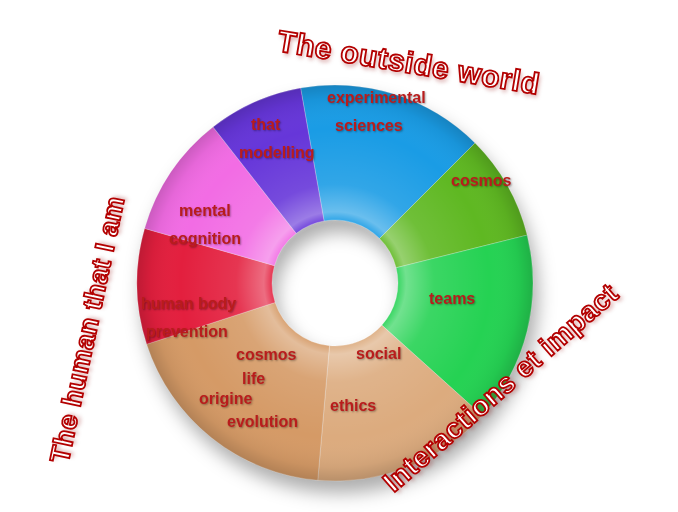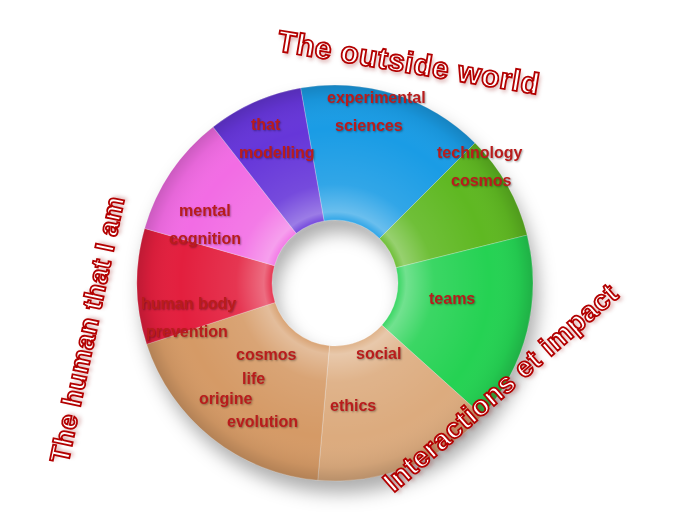--- a/index.html
+++ b/index.html
@@ -65,21 +65,20 @@
       <circle cx="335" cy="283" r="198" fill="url(#ringShade)" pointer-events="none"></circle>
     </svg>
 
   <div class="rot-title title-top">The outside world</div>
   <div class="rot-title title-left">The human that I am</div>
   <div class="rot-title title-right">Interactions et impact</div>
 
   <div class="seg-label" style="left:327px; top:90px">experimental</div>
   <div class="seg-label" style="left:335px; top:118px">sciences</div>
 
-  <div class="seg-label" style="left:437px; top:145px">technology</div>
   <div class="seg-label" style="left:451px; top:173px">cosmos</div>
 
   <div class="seg-label" style="left:429px; top:291px">teams</div>
 
   <div class="seg-label" style="left:356px; top:346px">social</div>
   <div class="seg-label" style="left:330px; top:398px">ethics</div>
 
   <div class="seg-label" style="left:236px; top:347px">cosmos</div>
   <div class="seg-label" style="left:242px; top:371px">life</div>
   <div class="seg-label" style="left:199px; top:391px">origine</div>

